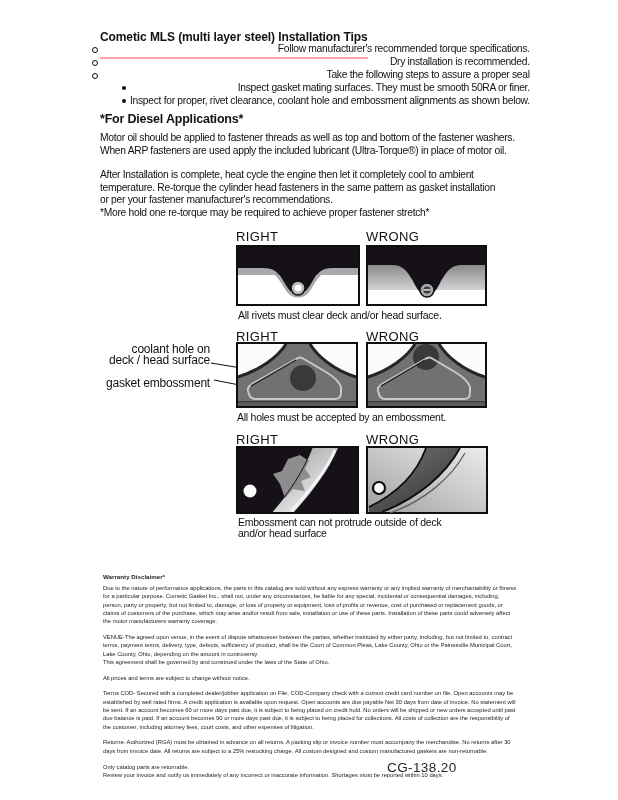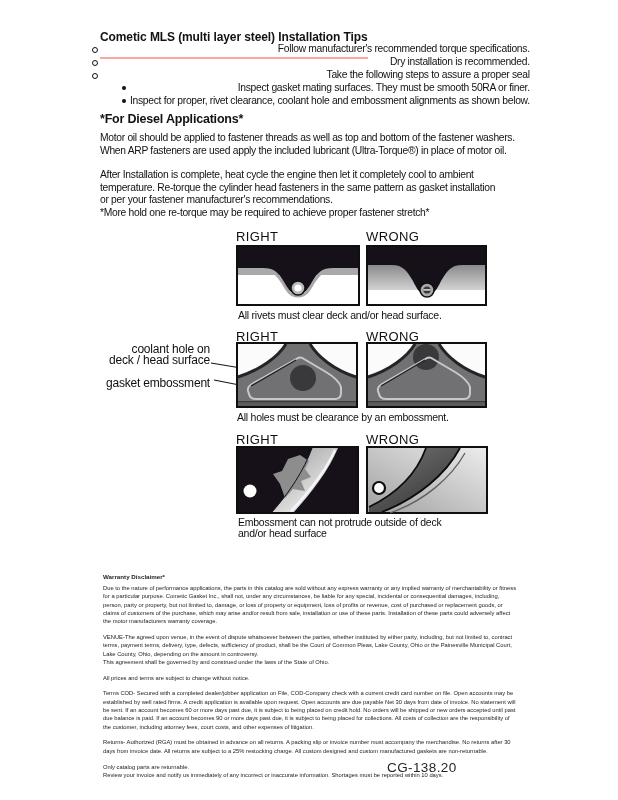--- a/index.html
+++ b/index.html
@@ -149,21 +149,21 @@
   <path d="M49,2 C41,15 24,28 2,35" stroke="#242427" stroke-width="3" fill="none"></path>
   <path d="M119,2 L73,2 C81,15 97,28 119,35 Z" fill="#fbfbfb"></path>
   <path d="M73,2 C81,15 97,28 119,35" stroke="#242427" stroke-width="3" fill="none"></path>
   <circle cx="60" cy="15" r="13" fill="#39393c"></circle>
   <path d="M61,16 L16,42 Q11,45 12,49 L13,52 Q14,57 20,57 L98,57 Q104,57 104,51 L104,45 Q102,38 89,30 L67,17 Q64,14.5 61,16 Z" fill="none" stroke="#c8c8c8" stroke-width="2"></path>
   <path d="M59,18 L15,44" stroke="#1e1e20" stroke-width="1.4"></path>
   <rect x="2" y="60" width="117" height="4" fill="#5c5c5e"></rect>
   <rect x="2" y="59" width="117" height="1.2" fill="#3c3c3e"></rect>
 </svg>
 
-<div class="abs caption nowrap" style="left:237px;top:412px;">All holes must be clearance by an embossment.</div>
+<div class="abs caption nowrap" style="left:237px;top:412px;">All holes must be accepted by an embossment.</div>
 
 <div class="abs rw-heading" style="left:236px;top:432px;width:123px;">RIGHT</div>
 <div class="abs rw-heading" style="left:366px;top:432px;width:122px;">WRONG</div>
 
 <svg class="abs" style="left:236px;top:446px;" width="123" height="68" viewBox="0 0 123 68">
   <defs>
     <linearGradient id="r3g1" x1="0" y1="0" x2="0.7" y2="0.9">
       <stop offset="0" stop-color="#9a9a9a"></stop>
         <stop offset="1" stop-color="#ededed"></stop>
     </linearGradient>

